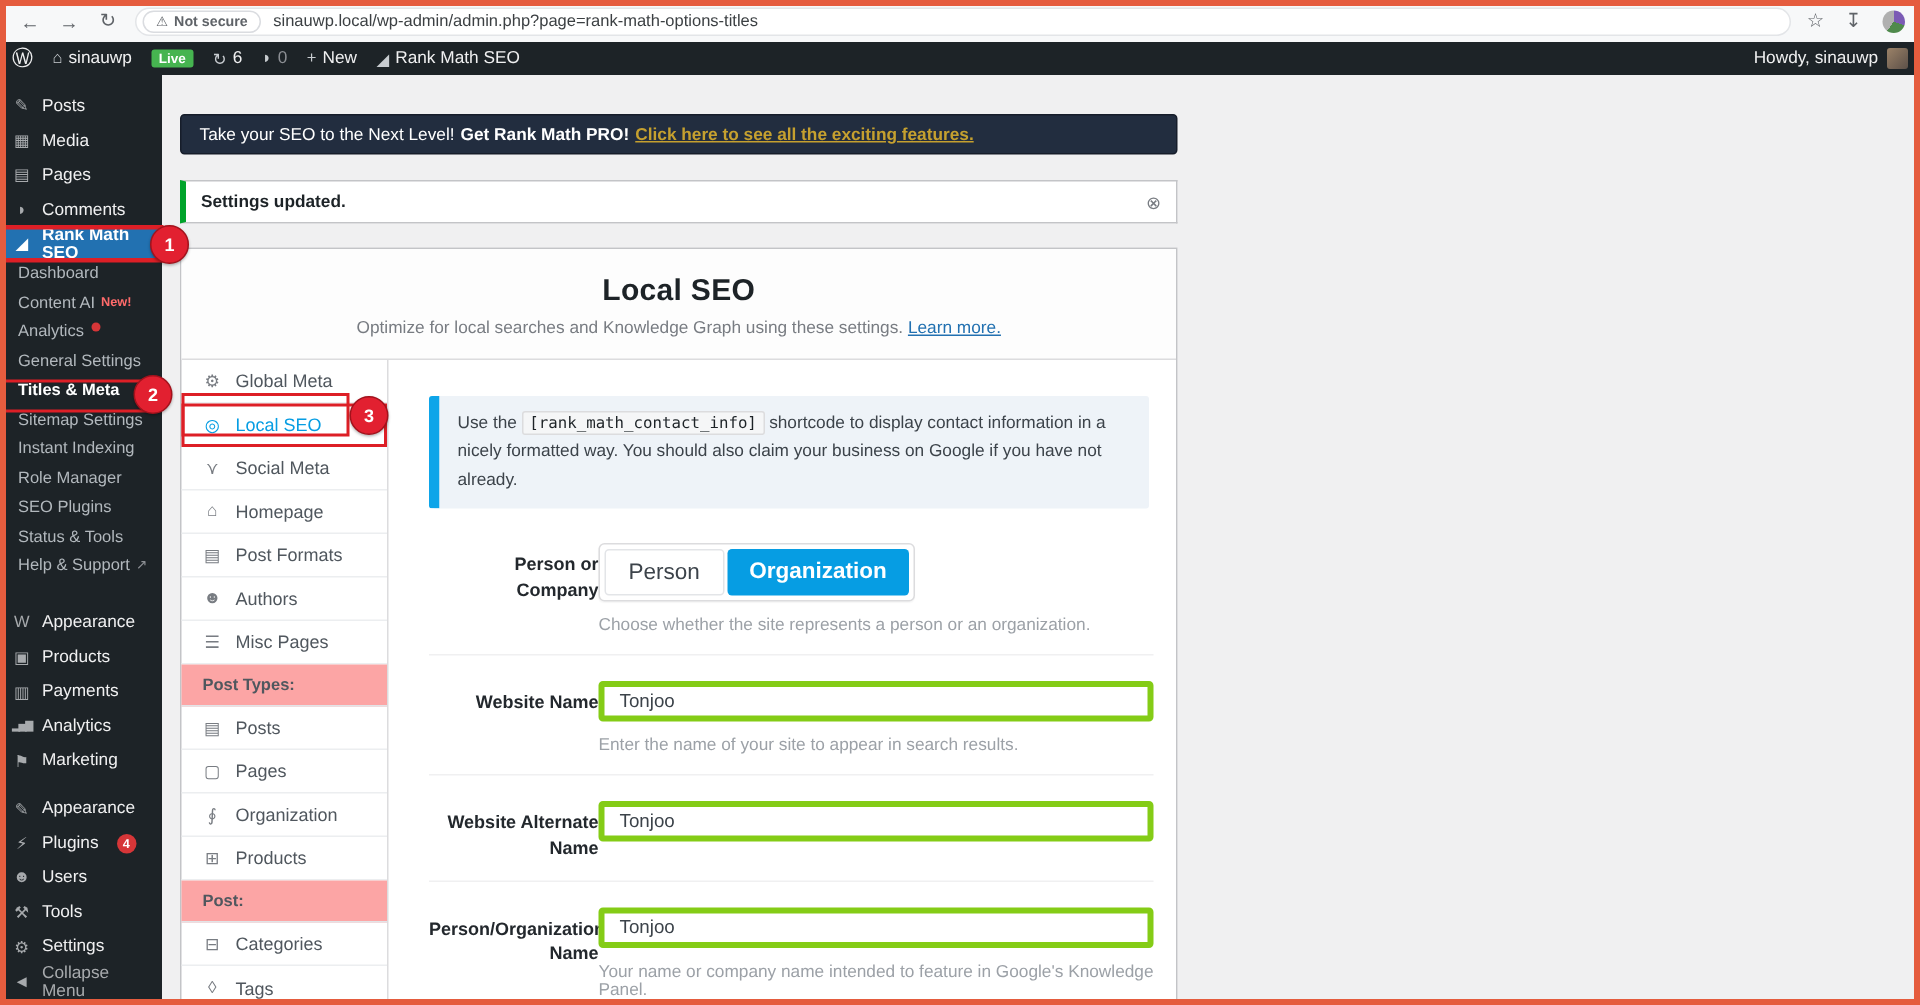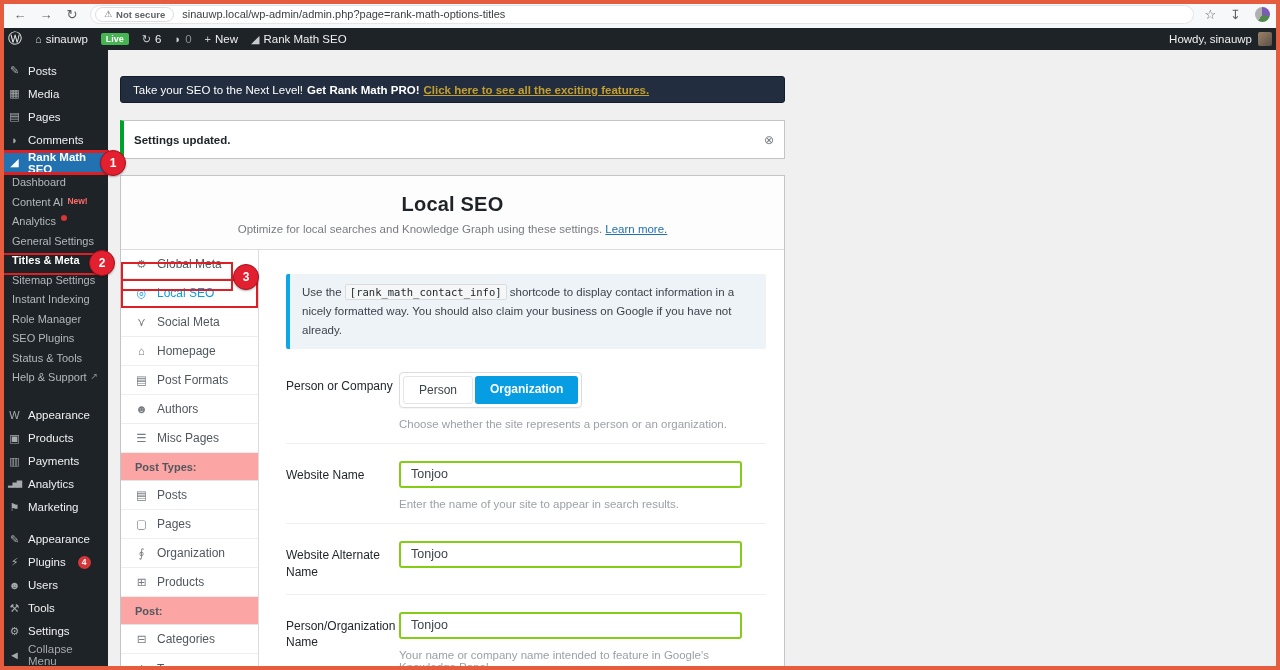--- a/index.html
+++ b/index.html
@@ -48,52 +48,52 @@
   .collapse { position:absolute; bottom:4px; left:0; right:0; color:#a7aaad; }
 
   .content { flex:1; padding:26px 0 0 12px; }
 
   
   .pro { width:665px; height:27px; background:#222d3f; border:1px solid #161d2a; border-radius:3px; color:#fff; font-size:11.5px; display:flex; align-items:center; padding:0 12px; gap:4px; }
   .pro b { font-weight:700; }
   .pro a { color:#c5a02f; text-decoration:underline; font-weight:700; }
 
   
-  .updated { width:665px; height:39px; margin-top:17px; background:#fff; border:1px solid #c3c4c7; border-left:4px solid #00a32a; display:flex; align-items:center; padding:0 10px; }
+  .updated { width:665px; height:29px; margin-top:17px; background:#fff; border:1px solid #c3c4c7; border-left:4px solid #00a32a; display:flex; align-items:center; padding:0 10px; }
   .updated .txt { font-size:11.5px; font-weight:700; color:#1d2327; }
   .updated .x { margin-left:auto; color:#787c82; font-size:12px; }
 
   
   .card { width:665px; margin-top:16px; background:#fff; border:1px solid #c3c4c7; }
   .card-h { padding:17px 10px 14px; text-align:center; background:#fdfdfd; border-bottom:1px solid #dcdcde; }
   .card-h h1 { font-size:20px; font-weight:700; color:#1d2327; letter-spacing:.2px; }
   .card-h .subt { margin-top:7px; font-size:11.5px; color:#787c82; }
   .card-h .subt a { color:#2271b1; text-decoration:underline; }
 
   .card-b { display:flex; }
   .tabcol { width:138px; flex:none; border-right:1px solid #dcdcde; }
   .tab { height:29px; display:flex; align-items:center; gap:9px; padding:0 8px 0 14px; font-size:12px; color:#50575e; border-bottom:1px solid #eceef0; }
   .tab .tic { width:13px; text-align:center; color:#787c82; font-size:11.5px; flex:none; }
   .tab.active { color:#069de3; outline:2px solid #dd1f26; outline-offset:-2px; }
   .tab.active .tic { color:#069de3; }
   .tab-sec { height:28px; display:flex; align-items:center; padding:0 14px; background:#fca5a5; font-size:11px; font-weight:700; color:#50575e; border-bottom:1px solid #e2e4e7; }
 
   .form { flex:1; padding:24px 18px 0 27px; }
-  .scnotice { background:#eef3f8; border-left:4px solid #0ea5e9; border-radius:2px; padding:9px 12px; font-size:11.5px; color:#3c434a; line-height:1.65; width:480px; }
+  .scnotice { background:#eef3f8; border-left:7px solid #0ea5e9; border-radius:2px; padding:9px 12px; font-size:11.5px; color:#3c434a; line-height:1.65; width:480px; }
   .scnotice code { font-family:"DejaVu Sans Mono","Liberation Mono",monospace; font-size:10.5px; background:#f5f6f7; border:1px solid #dcdcde; border-radius:2px; padding:1px 4px; color:#1d2327; }
 
   .row { display:flex; padding:17px 0 13px; border-bottom:1px solid #f0f0f1; }
   .row:first-of-type { border-top:none; }
-  .lab { width:113px; flex:none; font-size:12px; font-weight:400; color:#23282d; line-height:1.4; padding-top:6px; }
+  .lab { width:113px; flex:none; font-size:12px; font-weight:700; color:#23282d; line-height:1.4; padding-top:6px;text-align:right; }
   .ctl { flex:1; }
-  .tinput { width:343px; height:27px; border:2px solid #84cc16; border-radius:3px; background:#fff; font-size:12.5px; color:#3c434a; padding:0 10px; font-family:"Liberation Sans",sans-serif; }
+  .tinput { width:370px; height:27px; border:4px solid #84cc16; border-radius:3px; background:#fff; font-size:12.5px; color:#3c434a; padding:0 10px; font-family:"Liberation Sans",sans-serif; }
   .desc { margin-top:10px; font-size:11.5px; color:#9ca1a7; }
 
   .toggle { display:inline-flex; border:1px solid #dcdcde; border-radius:4px; padding:3px; background:#fff; box-shadow:0 1px 1px rgba(0,0,0,.04); }
-  .tbtn { font-size:12px; padding:6px 15px; border-radius:3px; }
+  .tbtn { font-size:15px; padding:6px 15px; border-radius:3px; }
   .tbtn.off { color:#3c434a; border:1px solid #e3e5e8; background:#fff; font-weight:400; }
   .tbtn.on { color:#fff; background:#069de3; font-weight:700; margin-left:2px; }
 
   
   .ann { position:absolute; z-index:50; pointer-events:none; }
   .rbox { position:absolute; border:2px solid #dd1f26; }
   .rcirc { position:absolute; width:26px; height:26px; border-radius:50%; background:#e22030; border:1px solid #a3121c; color:#fff; font-size:12px; font-weight:700; display:flex; align-items:center; justify-content:center; box-shadow:0 1px 2px rgba(0,0,0,.3); }
 </style>
 </head>
 <body>

